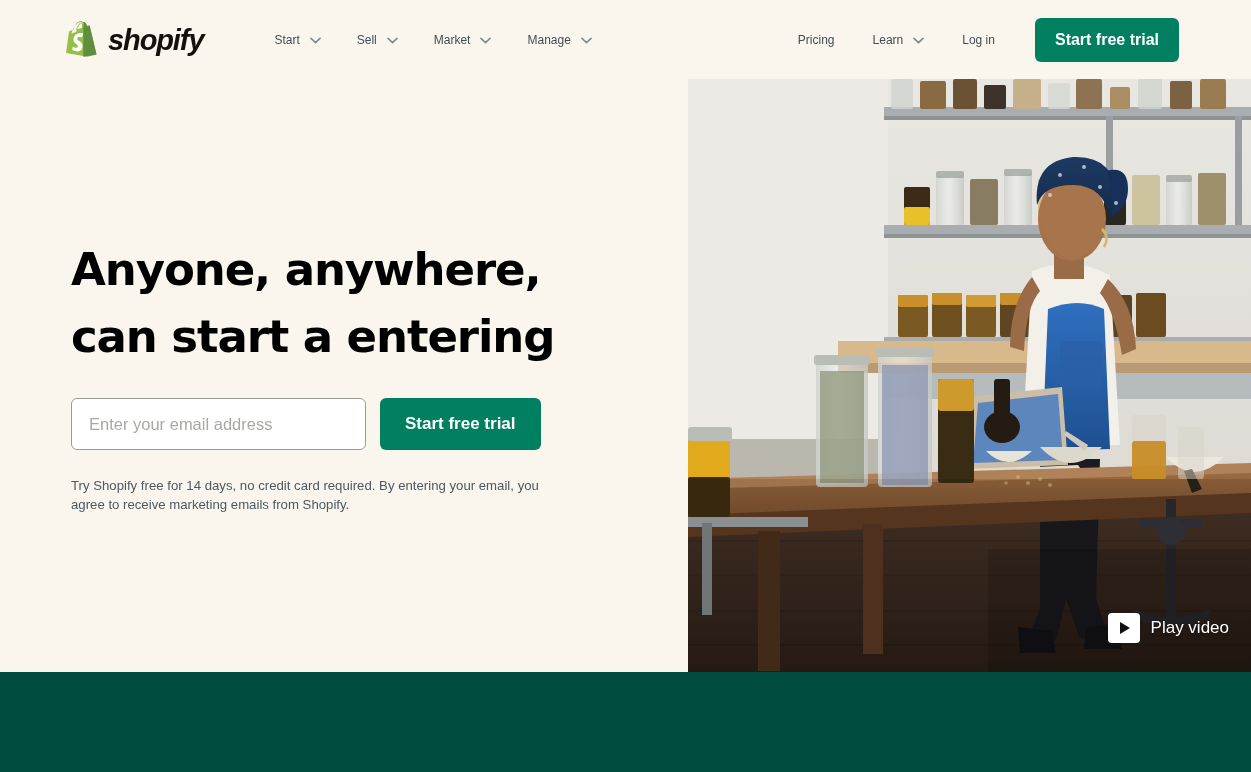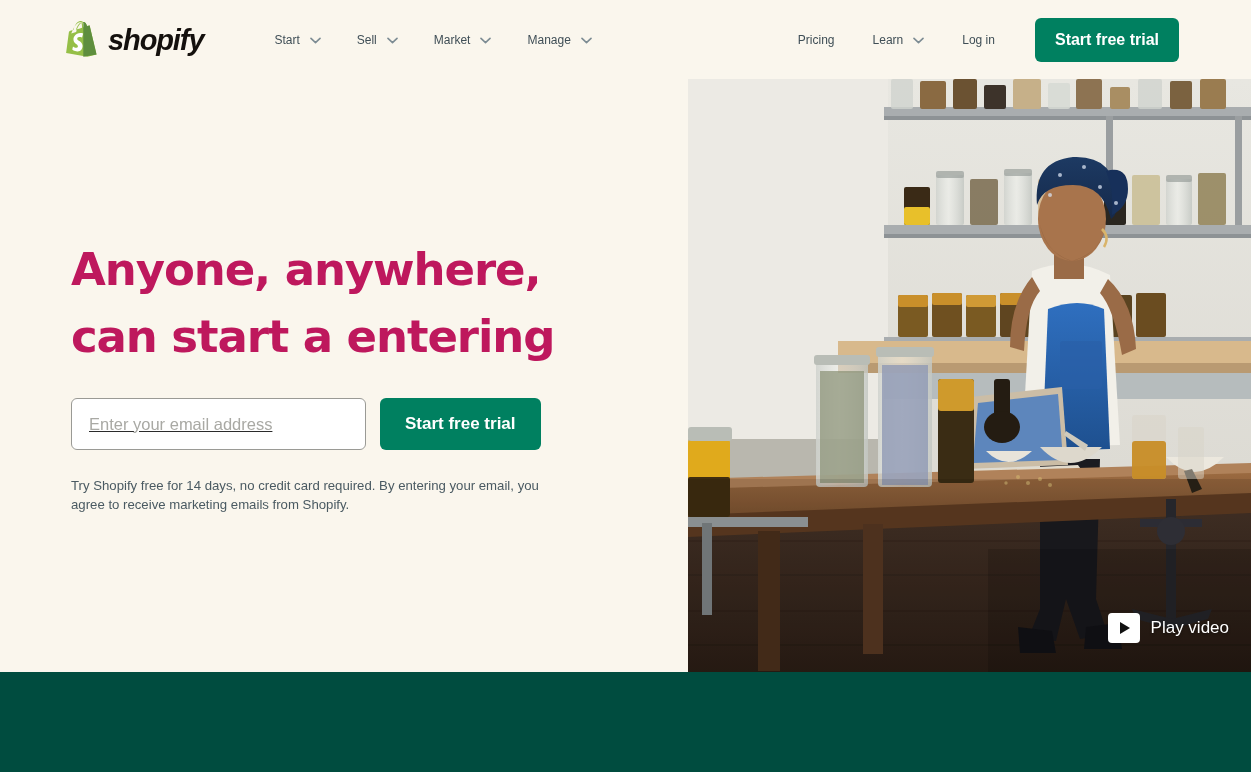--- a/index.html
+++ b/index.html
@@ -159,21 +159,21 @@
   }
 
   
   .hero-copy {
     position: absolute;
     left: 71px;
     top: 236px;
     width: 600px;
   }
   .hero-title {
-    color: #be185d;
+    color: #000000;
     font-family: "DejaVu Sans", sans-serif;
     font-size: 45px;
     font-weight: 700;
     line-height: 67px;
     letter-spacing: -1.1px;
     margin: 0 0 28px 0;
   }
   .hero-title-line { display: block; }
 
   .signup-form {
@@ -185,21 +185,20 @@
     width: 295px;
     height: 52px;
     border: 1px solid #9a9a95;
     border-radius: 6px;
     background: #ffffff;
     padding: 0 17px;
     font-size: 16.5px;
     font-family: inherit;
     color: #2b2b2b;
     outline: none;
-    text-decoration: underline;
   }
   .email-field::placeholder { color: #a9a9a4; }
 
   .btn-trial-hero {
     height: 52px;
     background: #008060;
     color: #ffffff;
     font-size: 17px;
     font-weight: 700;
     border: none;

